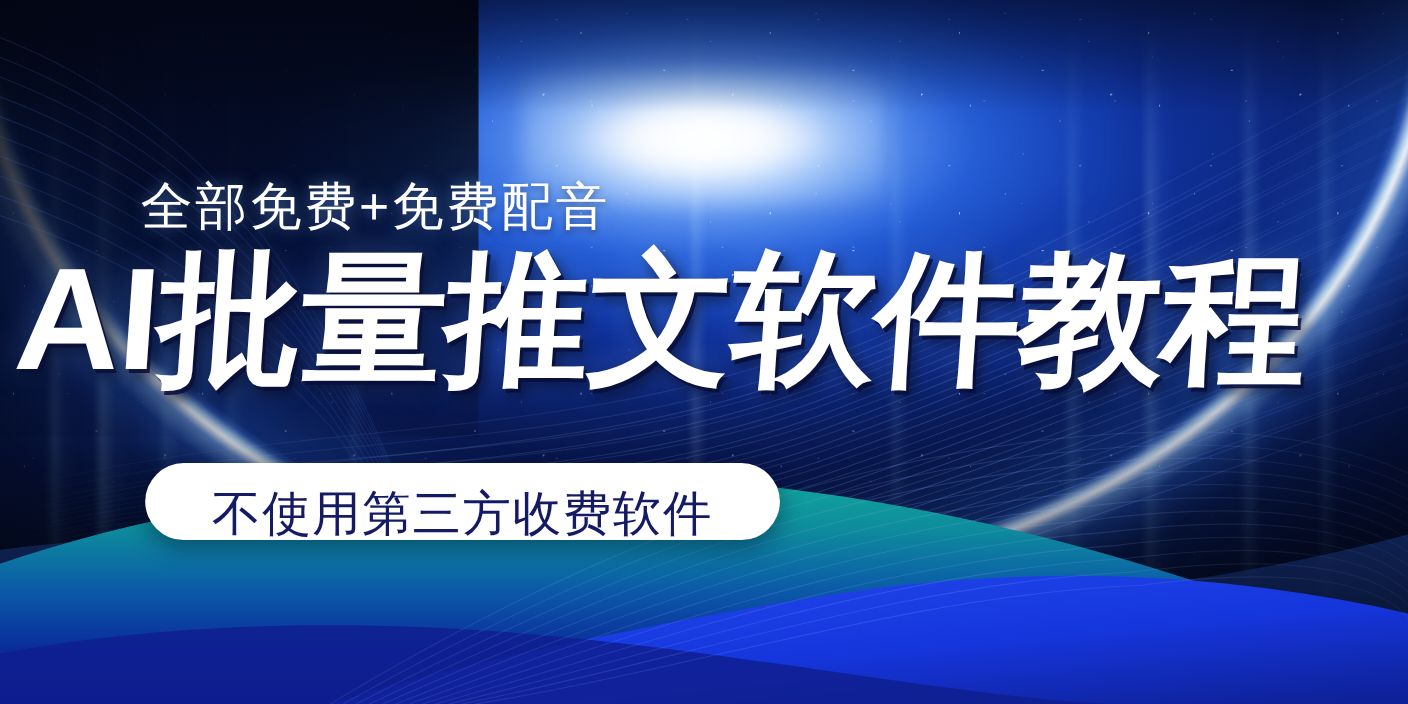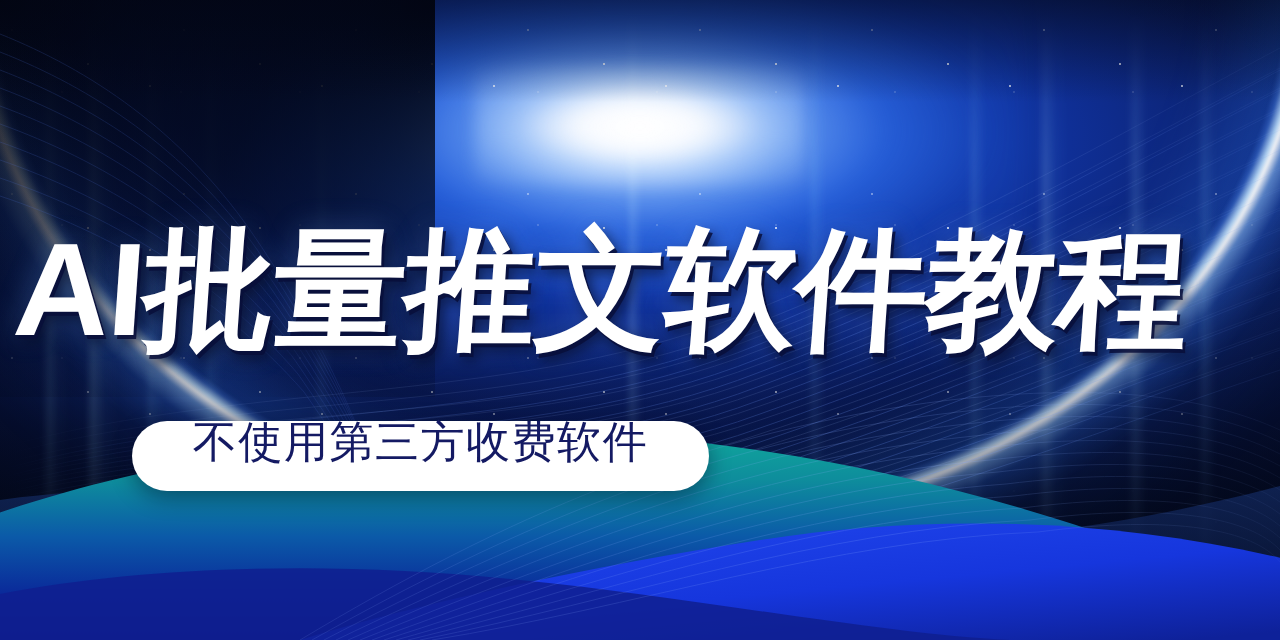--- a/index.html
+++ b/index.html
@@ -182,21 +182,21 @@
       0 0 30px rgba(120,175,255,.30);
   }
 
   .pill{
     position:absolute;
     left:132px; top:421px;
     width:577px; height:70px;
     border-radius:36px;
     background:#ffffff;
     box-shadow:0 6px 22px rgba(2,8,40,.45);
-    display:flex;align-items:flex-start;justify-content:center;
+    display:flex;align-items:flex-end;justify-content:center;
   }
   .pill-text{
     font-size:44px;
     line-height:1;
     letter-spacing:.035em;
     font-weight:400;
     color:#141a63;
     white-space:nowrap;
     transform:translateY(-1px);
   }
@@ -323,20 +323,21 @@
       <path d="M1290,560 C1120,520 940,512 760,540 C600,565 430,600 300,640 L1290,640 Z" fill="url(#blueGrad)"></path>
       <path d="M-10,596 C140,566 330,560 520,580 C700,598 880,634 1010,640 L-10,640 Z" fill="#0f1f8f" opacity=".85"></path>
 
       <g stroke="#8fb0ff" stroke-width="1" fill="none" opacity=".22" mask="url(#mR)">
         <use href="#flowArc"></use>
       </g>
     </svg>
   </div>
 
   <div class="content">
+    <div class="subtitle">全部免费+免费配音</div>
 
     <div class="headline">AI批量推文软件教程</div>
 
     <div class="pill">
       <span class="pill-text">不使用第三方收费软件</span>
     </div>
   </div>
 
 </div>
 

